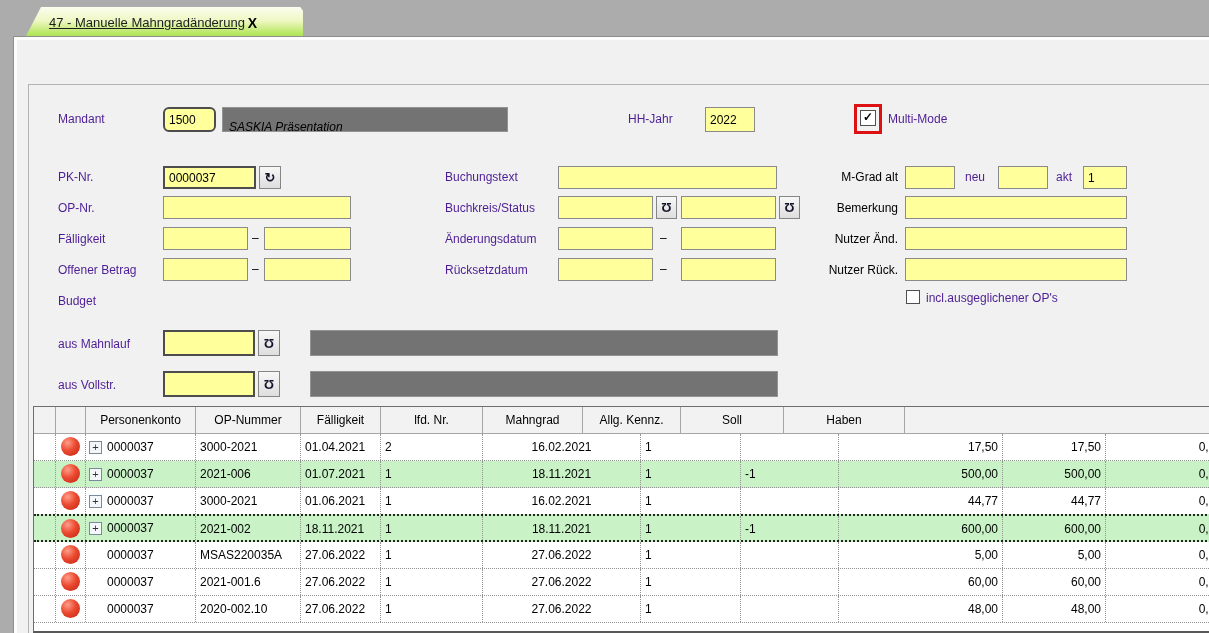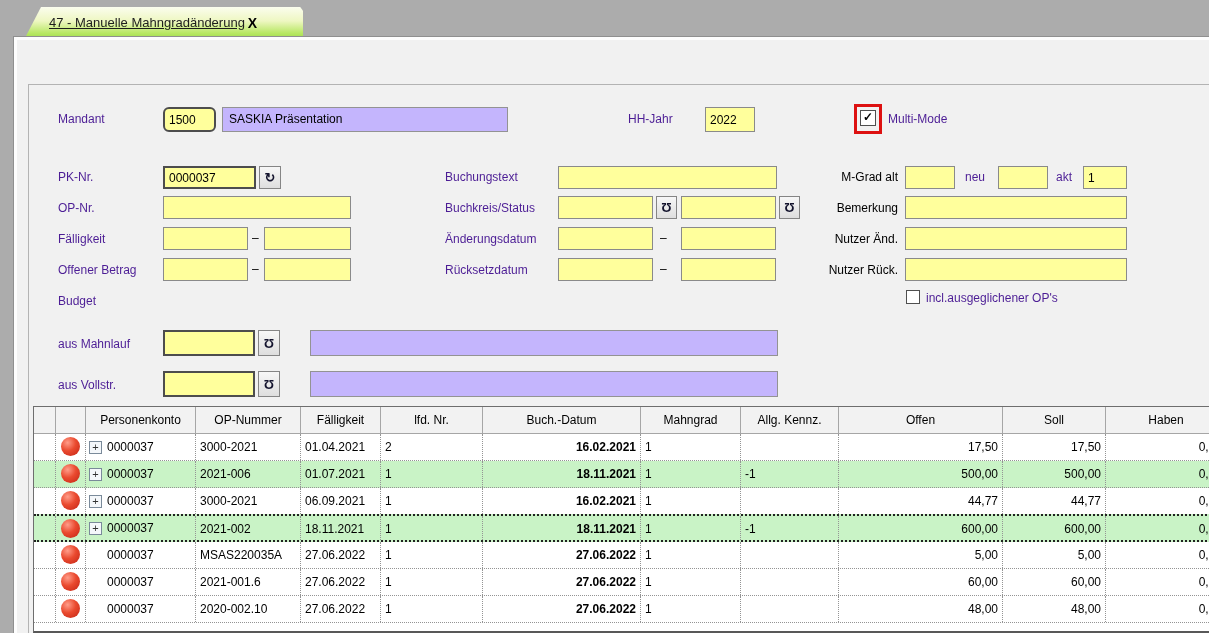--- a/index.html
+++ b/index.html
@@ -21,22 +21,22 @@
   .page-tab{position:absolute;left:28px;top:54px;width:158px;height:31px;background:#f2f2f2;
     border:1px solid #a8a8a8;border-bottom:none;box-sizing:border-box;z-index:3;
     display:flex;align-items:center;justify-content:center;cursor:pointer;}
 
   .lbl{position:absolute;white-space:nowrap;color:#4c1d95;z-index:4;}
   .lbl-r{position:absolute;width:150px;text-align:right;white-space:nowrap;z-index:4;}
 
   .fld{position:absolute;background:#ffff9c;border:1px solid #8a8a8a;box-sizing:border-box;
     font-family:"Liberation Sans",sans-serif;font-size:12px;color:#000;padding:1px 4px;margin:0;z-index:4;outline:none;}
   .fld.focus{border:2px solid #4d4d4d;}
-  .ro{position:absolute;background:#c4b5fd;border:1px solid #939393;box-sizing:border-box;
-    padding:4px 6px 0;white-space:nowrap;overflow:hidden;z-index:4;}
+  .ro{position:absolute;background:#737373;border:1px solid #939393;box-sizing:border-box;
+    padding:12px 6px 0;white-space:nowrap;overflow:hidden;z-index:4;font-style:italic;}
   .btn{position:absolute;background:linear-gradient(#f7f7f7,#dedede);border:1px solid #858585;
     box-sizing:border-box;text-align:center;font-weight:700;color:#14142e;cursor:pointer;z-index:4;
     display:flex;align-items:center;justify-content:center;font-size:13px;padding:0;}
   .dash{position:absolute;z-index:4;color:#000;}
 
   .chk{position:absolute;width:16px;height:16px;background:#fff;border:1px solid #4f4f4f;
     box-sizing:border-box;z-index:5;text-align:center;line-height:13px;font-size:12px;font-weight:700;cursor:pointer;}
   .annot{position:absolute;left:854px;top:104px;width:28px;height:30px;border:3px solid #dd1111;
     box-sizing:border-box;z-index:6;pointer-events:none;}
 
@@ -45,21 +45,21 @@
     border:1px solid #6e6e6e;border-bottom:2px solid #585858;z-index:4;box-sizing:content-box;}
   .ghead{display:flex;background:#f2f2f2;border-bottom:1px solid #a6a6a6;height:26px;}
   .hcell{box-sizing:border-box;height:26px;border-right:1px solid #a6a6a6;background:#f2f2f2;
     text-align:center;padding-top:6px;overflow:hidden;white-space:nowrap;cursor:pointer;}
   .grow{display:flex;height:27px;border-bottom:1px dotted #949494;box-sizing:border-box;background:#fff;cursor:pointer;}
   .grow.hl{background:#c9f3c6;}
   .grow.sel{height:28px;margin-top:-1px;border-top:2px dotted #222;border-bottom:2px dotted #222;}
   .gcell{box-sizing:border-box;height:100%;border-right:1px dotted #949494;
     padding:6px 4px 0;overflow:hidden;white-space:nowrap;}
   .gcell.a-right{text-align:right;}
-  .gcell.a-center{text-align:right;font-weight:bold;}
+  .gcell.a-center{text-align:center;}
   .gcell.c-pk{display:flex;align-items:center;padding-top:0;}
   .expand{display:inline-block;width:13px;height:13px;border:1px solid #7a8a9a;background:#f4f7fa;
     box-sizing:border-box;line-height:10px;text-align:center;font-size:11px;color:#333;margin-right:5px;cursor:pointer;flex:0 0 13px;}
   .ball{display:inline-block;width:19px;height:19px;border-radius:50%;margin:3px auto 0;
     background:radial-gradient(circle at 35% 30%, #ff9d8a 0%, #ea4a2f 45%, #c22314 100%);}
   .gcell.c-icon{display:flex;justify-content:center;padding:0;}
 </style>
 </head>
 <body>
 
@@ -151,24 +151,22 @@
   <div class="ro" style="left:310px;top:371px;width:468px;height:26px"></div>
 
   <div class="grid">
     <div class="ghead">
         <div class="hcell" style="width: 22px;"></div>
         <div class="hcell" style="width: 30px;"></div>
         <div class="hcell" style="width: 110px;">Personenkonto</div>
         <div class="hcell" style="width: 105px;">OP-Nummer</div>
         <div class="hcell" style="width: 80px;">Fälligkeit</div>
         <div class="hcell" style="width: 102px;">lfd. Nr.</div>
-        <div class="hcell" style="width: 158px;">Buch.-Datum</div>
         <div class="hcell" style="width: 100px;">Mahngrad</div>
         <div class="hcell" style="width: 98px;">Allg. Kennz.</div>
-        <div class="hcell" style="width: 164px;">Offen</div>
         <div class="hcell" style="width: 103px;">Soll</div>
         <div class="hcell" style="width: 121px;">Haben</div>
       </div>
     <div class="gbody">
         <div class="grow">
           <div class="gcell a-left" style="width: 22px;"></div>
           <div class="gcell a-center c-icon" style="width: 30px;">
             <span class="ball"></span>
           </div>
           <div class="gcell a-left c-pk" style="width: 110px; padding-left: 3px;">
@@ -207,21 +205,21 @@
         <div class="grow">
           <div class="gcell a-left" style="width: 22px;"></div>
           <div class="gcell a-center c-icon" style="width: 30px;">
             <span class="ball"></span>
           </div>
           <div class="gcell a-left c-pk" style="width: 110px; padding-left: 3px;">
             <span class="expand">+</span>
             <span>0000037</span>
           </div>
           <div class="gcell a-left" style="width: 105px;">3000-2021</div>
-          <div class="gcell a-left" style="width: 80px;">06.09.2021</div>
+          <div class="gcell a-left" style="width: 80px;">01.06.2021</div>
           <div class="gcell a-left" style="width: 102px;">1</div>
           <div class="gcell a-center" style="width: 158px;">16.02.2021</div>
           <div class="gcell a-left" style="width: 100px;">1</div>
           <div class="gcell a-left" style="width: 98px;"></div>
           <div class="gcell a-right" style="width: 164px;">44,77</div>
           <div class="gcell a-right" style="width: 103px;">44,77</div>
           <div class="gcell a-right" style="width: 121px;">0,00</div>
         </div>
         <div class="grow hl sel">
           <div class="gcell a-left" style="width: 22px;"></div>

